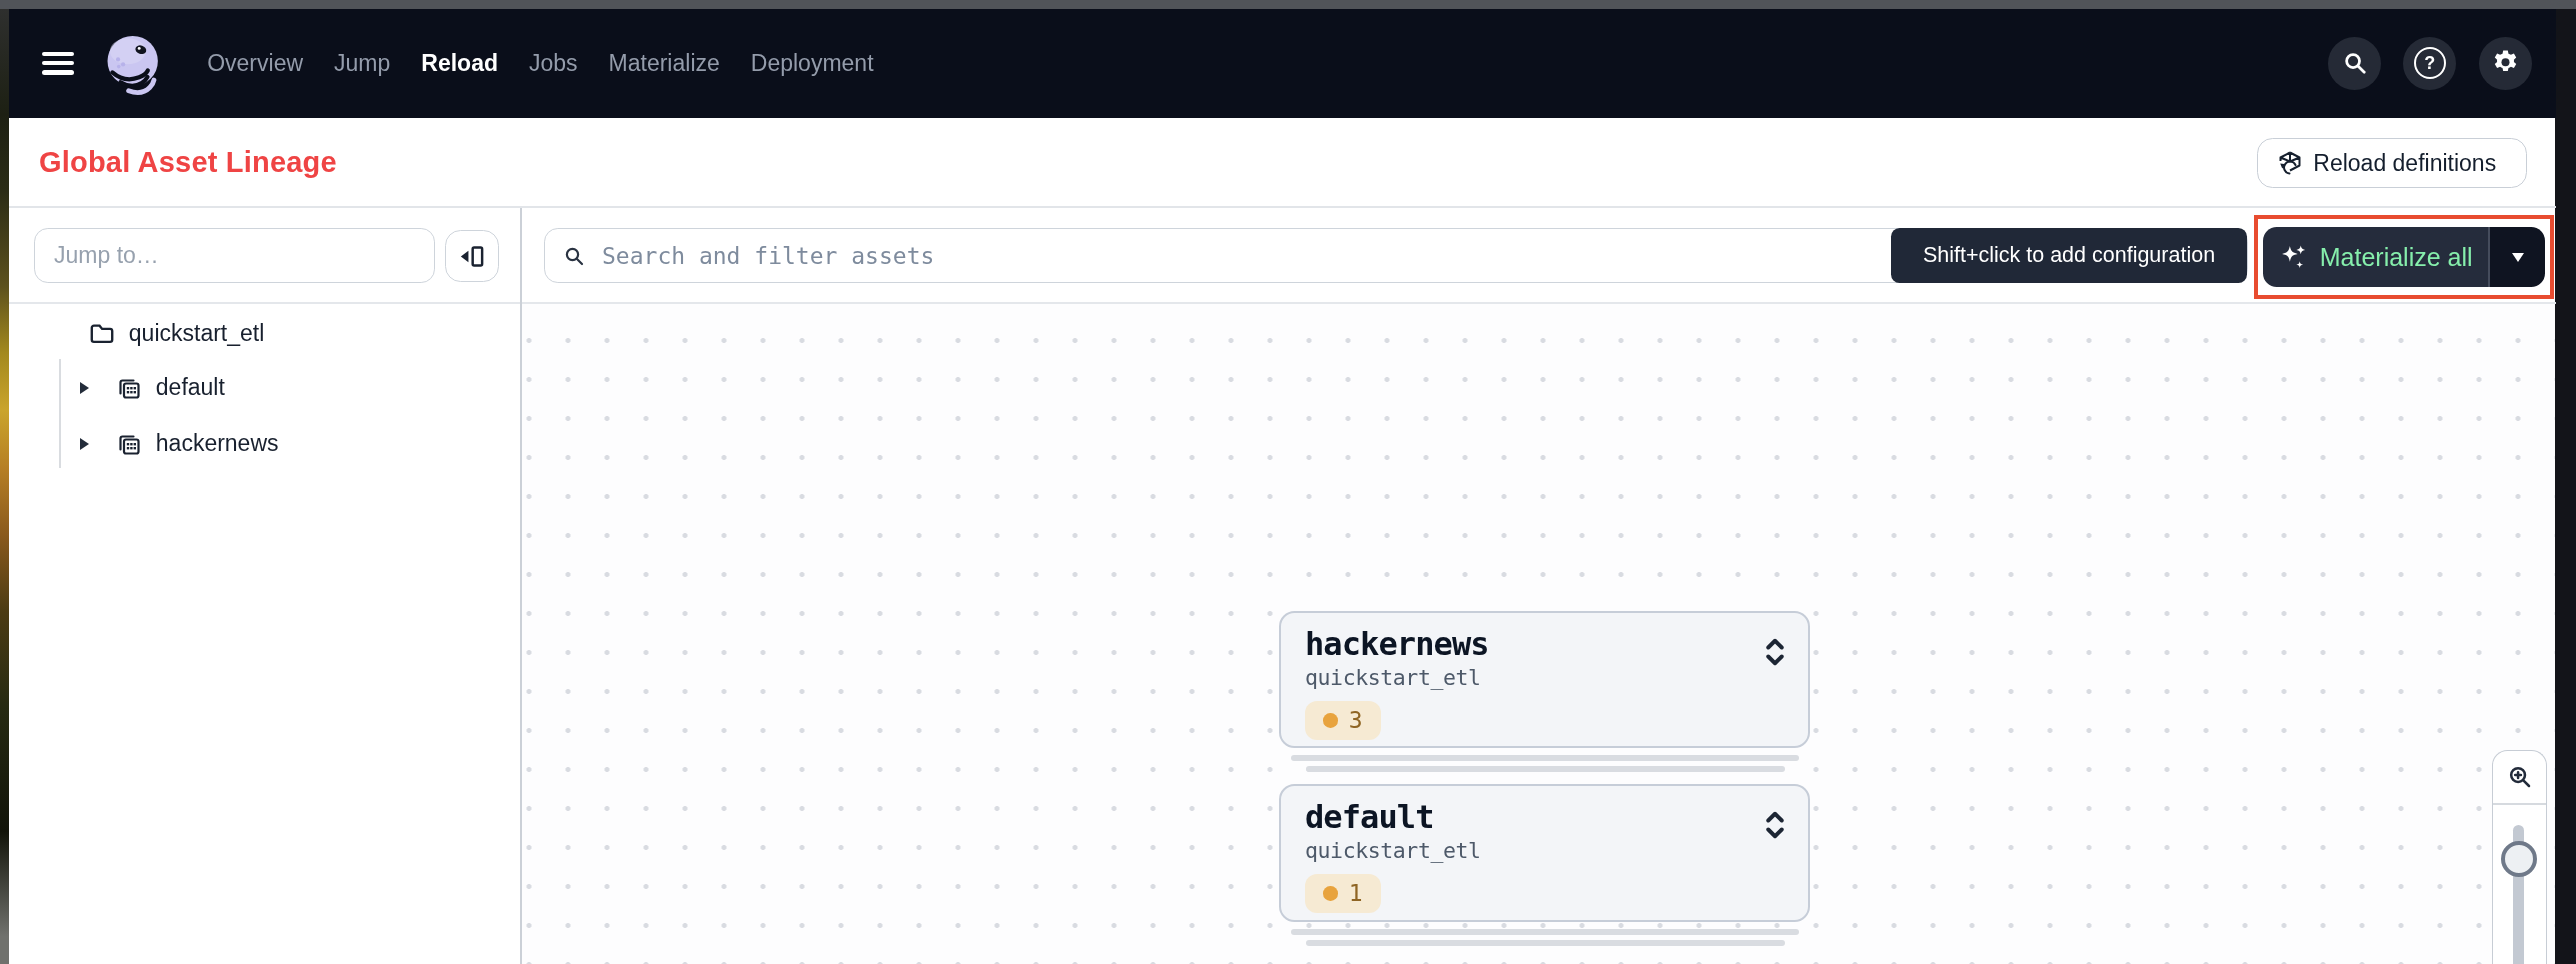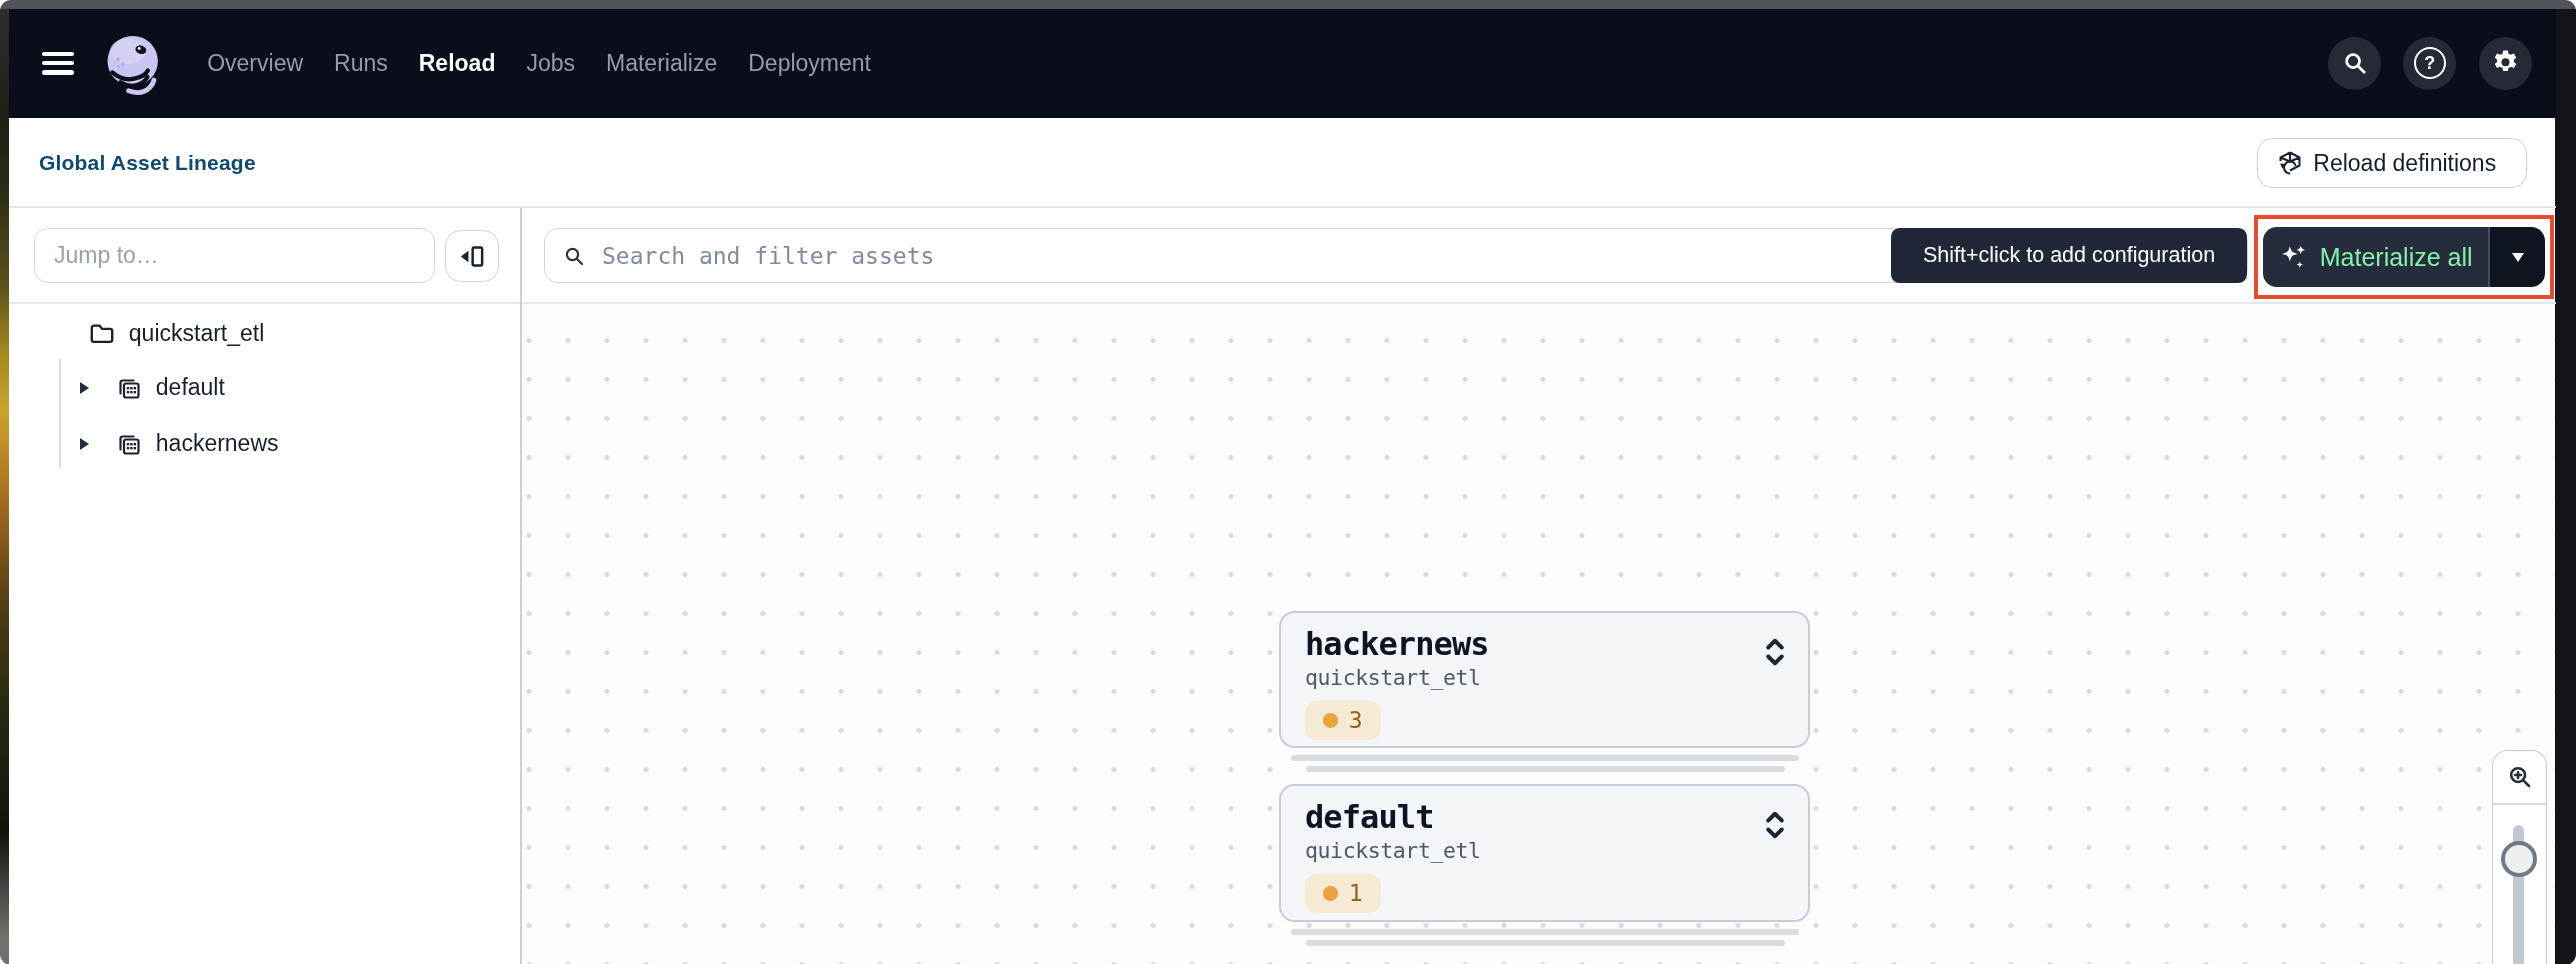--- a/index.html
+++ b/index.html
@@ -1,17 +1,17 @@
 <!DOCTYPE html>
 <html style="font-size:13.8px"><head>
 <meta charset="utf-8">
 <style>
   html,body{margin:0;padding:0;background:#ffffff;}
   .screen{position:relative;width:2576px;height:965px;background:#ffffff;overflow:hidden;
-          font-family:"Liberation Sans",sans-serif;border-radius:11px;-webkit-font-smoothing:antialiased;}
+          font-family:"Liberation Sans",sans-serif;-webkit-font-smoothing:antialiased;}
   .abs{position:absolute;}
 
   
   .top-strip{left:0;top:0;width:2576px;height:8.6px;background:#515459;}
   .left-sliver{left:0;top:8.6px;width:8.6px;height:956px;
     background:linear-gradient(180deg,#2e2f2e 0%,#1d2013 11%,#2b2c16 19%,#5c511d 29%,
       #a3891e 36%,#caa42c 42%,#b67f24 48%,#8a5a1c 55%,#4c3b13 63%,#262a12 73%,#121409 86%,#70716d 97%);}
   .scrollbar-track{left:2555px;top:8.6px;width:20.7px;height:956px;background:#131419;}
 
   
@@ -21,21 +21,21 @@
   .logo{margin-left:27.6px;width:65px;height:65px;}
   .nav-items{display:flex;gap:31px;margin-left:41px;font-size:23px;color:#949cab;}
   .nav-item{cursor:pointer;}
   .nav-item.active{color:#ffffff;font-weight:700;}
   .nav-right{position:absolute;right:24px;top:0;height:109px;display:flex;align-items:center;gap:22.4px;}
   .icon-circle{width:53px;height:53px;border-radius:50%;background:#252a36;display:flex;align-items:center;justify-content:center;cursor:pointer;}
   .help-ring{width:28.4px;height:28.4px;border:2.6px solid #fff;border-radius:50%;display:flex;align-items:center;justify-content:center;
              color:#fff;font-size:18px;font-weight:700;}
 
   
-  .page-title{left:39px;top:118px;height:89px;line-height:89px;font-size:21px;font-weight:700;color:#0c4a6e;letter-spacing:0.2px;}
+  .page-title{left:39px;top:118px;height:89px;line-height:89px;font-size:29px;font-weight:700;color:#ef4444;letter-spacing:0.2px;}
   .reload-btn{left:2257px;top:138px;width:270px;height:50px;border:1.7px solid #c9cfd7;border-radius:15.5px;background:#fff;
               box-sizing:border-box;display:flex;align-items:center;gap:10.3px;padding:16px 19px;cursor:pointer;}
   .reload-btn .lbl{font-size:23px;color:#141e2d;}
 
   .hdiv1{left:8.6px;top:206px;width:2547px;height:1.7px;background:#e2e5e9;}
   .hdiv2{left:8.6px;top:302px;width:2547px;height:1.7px;background:#e4e7eb;}
   .vdiv{left:520px;top:208px;width:1.7px;height:757px;background:#cbd0d7;}
 
   
   .jump-input{left:34px;top:228px;width:401px;height:55px;box-sizing:border-box;border:1.7px solid #ced4db;border-radius:13.8px;
@@ -119,21 +119,21 @@
       <circle cx="23.5" cy="10.7" r="0.9" fill="#ffffff"></circle>
       <circle cx="10.5" cy="17.5" r="1.3" fill="#b7b2ea"></circle>
       <circle cx="13.6" cy="20.6" r="1.3" fill="#b7b2ea"></circle>
       <circle cx="10.9" cy="21.9" r="1.1" fill="#b7b2ea"></circle>
       <path d="M7 25.5 q7.5 6.5 16.5 3 q4 -1.6 5.3 -4.2" fill="none" stroke="#0a0e1a" stroke-width="2.6" stroke-linecap="round"></path>
       <path d="M12 31.5 q7 4.2 13 0.6 q2.6 -1.6 3.6 -3.8" fill="none" stroke="#0a0e1a" stroke-width="2.6" stroke-linecap="round"></path>
       <path d="M17 36.8 q8 3 13 -2 q2.1 -2.1 2.6 -4.6" fill="none" stroke="#cac6f1" stroke-width="3" stroke-linecap="round"></path>
     </svg>
     <div class="nav-items">
       <span class="nav-item">Overview</span>
-      <span class="nav-item">Runs</span>
+      <span class="nav-item">Jump</span>
       <span class="nav-item active">Reload</span>
       <span class="nav-item">Jobs</span>
       <span class="nav-item">Materialize</span>
       <span class="nav-item">Deployment</span>
     </div>
     <div class="nav-right">
       <div class="icon-circle">
         <svg width="27.6" height="27.6" viewBox="0 0 24 24" fill="none" stroke="#ffffff" stroke-width="2.4" stroke-linecap="round">
             <circle cx="10.5" cy="10.5" r="5.6"></circle>
             <path d="M15 15 L20.2 20.2"></path>

